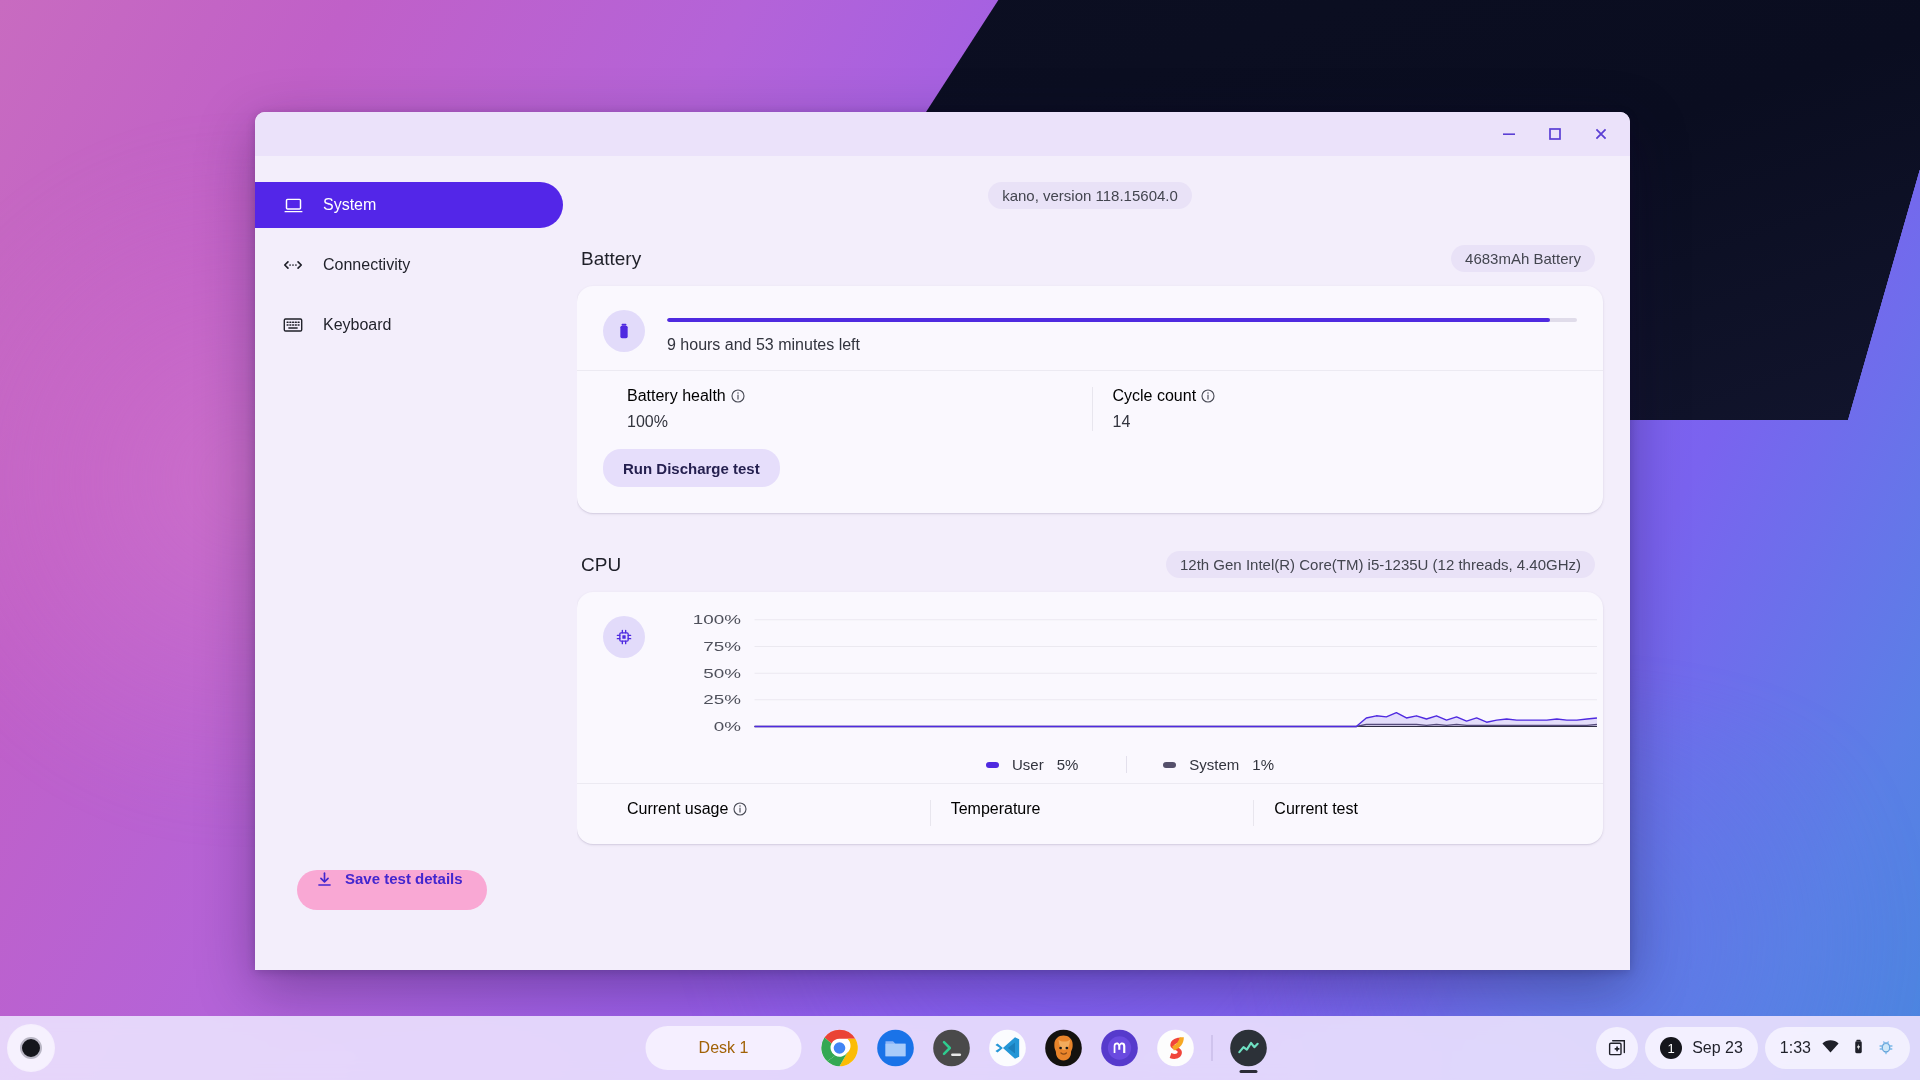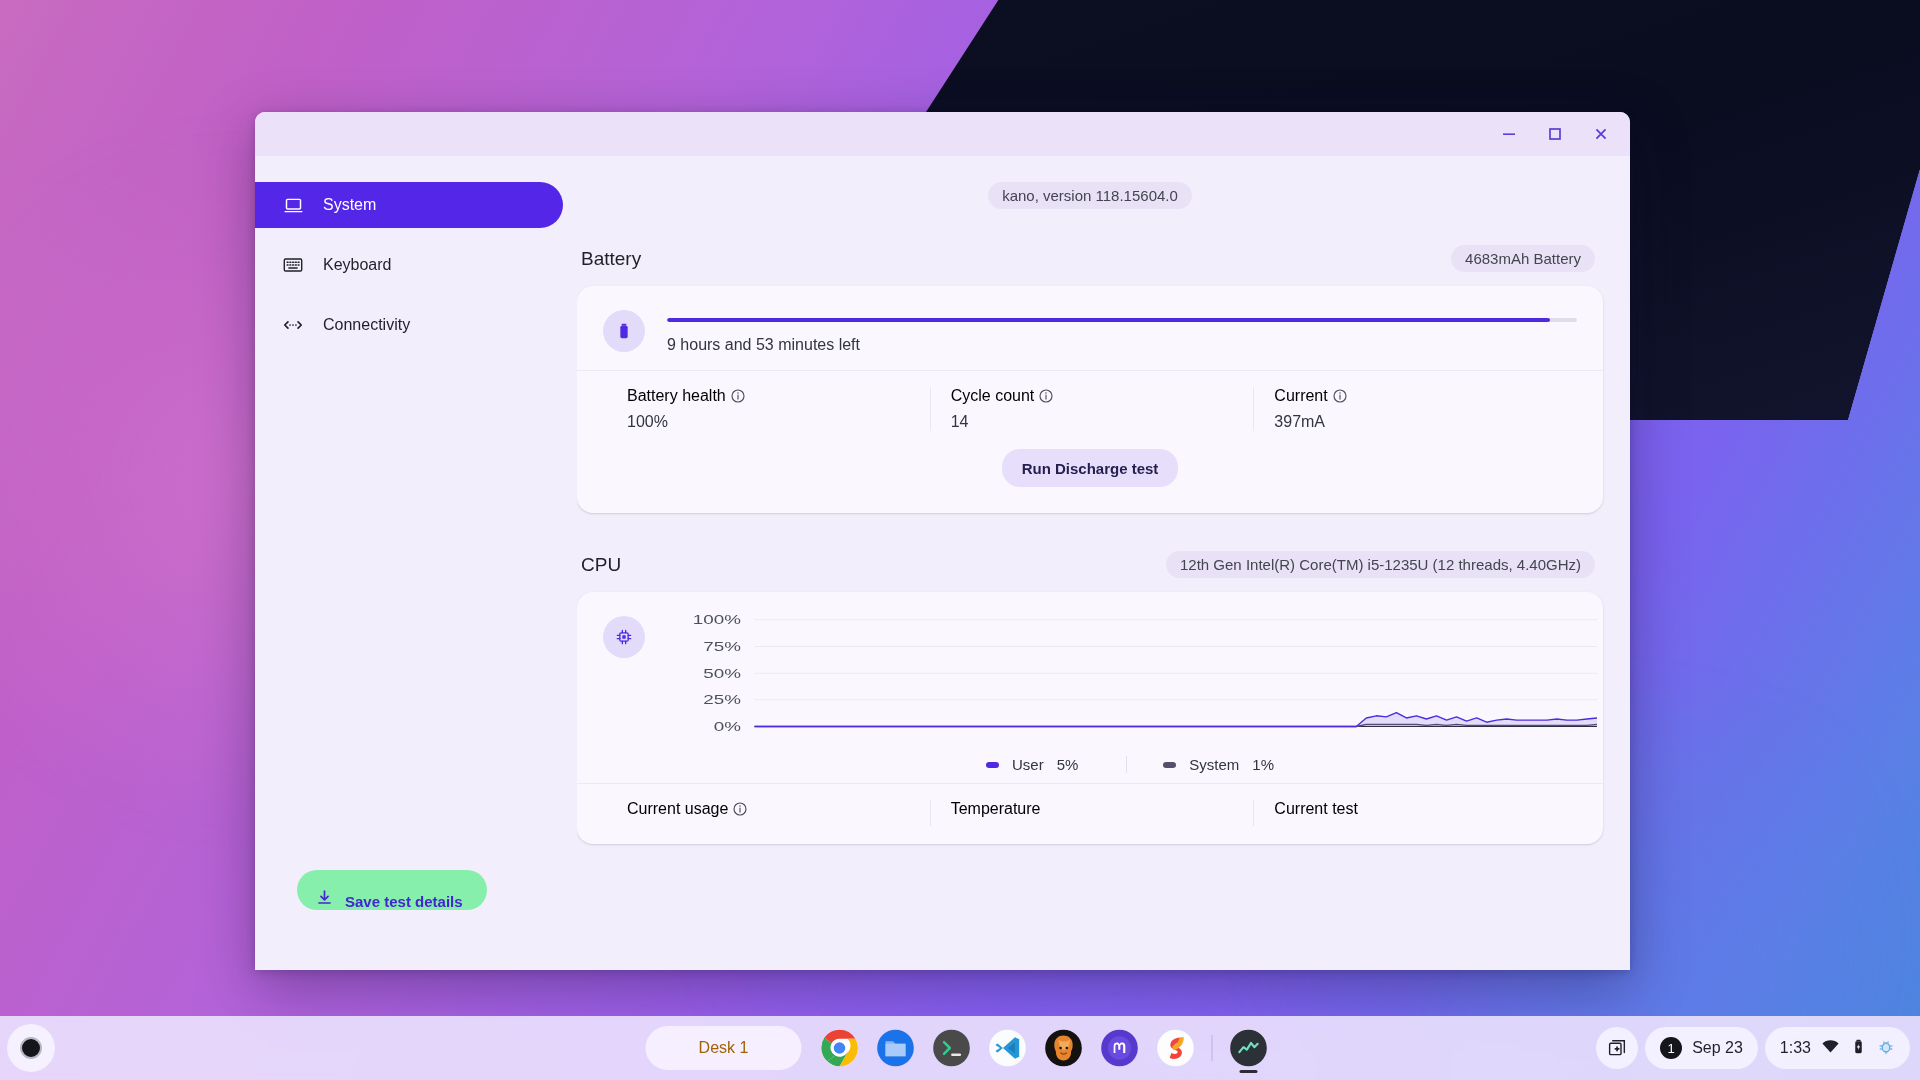--- a/index.html
+++ b/index.html
@@ -93,22 +93,22 @@
     color: #1f2029;
     font-size: 16px;
     margin-bottom: 14px;
   }
   .navitem.active { background: #5326e8; color: #fff; }
   .navicon { width: 22px; height: 22px; display: flex; align-items: center; justify-content: center; flex: none; }
   #sidebar-spacer { flex: 1; }
   #save-btn {
     margin: 0 0 60px 42px;
     align-self: flex-start;
-    display: inline-flex; align-items: flex-end; gap: 11px;
-    background: #86efac;
+    display: inline-flex; align-items: flex-start; gap: 11px;
+    background: #f9a8d4;
     color: #4326cf;
     border: none;
     border-radius: 20px;
     height: 40px;
     padding: 0 24px 0 18px;
     font-size: 15px; font-weight: bold;
     font-family: "Liberation Sans", sans-serif;
     cursor: pointer;
   }
 
@@ -304,41 +304,41 @@
               <svg width="21" height="21" viewBox="0 0 24 24" fill="none" stroke="currentColor" stroke-width="1.7">
                 <rect x="4" y="5" width="16" height="11" rx="1.2"></rect>
                 <path d="M2.5 19h19" stroke-linecap="round"></path>
               </svg>
             </span>
             <span>System</span>
           </div>
 
           <div class="navitem">
             <span class="navicon">
-              <svg width="22" height="22" viewBox="0 0 24 24" fill="none" stroke="currentColor" stroke-width="1.5">
-                <rect x="2.5" y="5.5" width="19" height="13" rx="1.4"></rect>
-                <path d="M5.6 9h1M8.6 9h1M11.6 9h1M14.6 9h1M17.6 9h1
-                         M5.6 12h1M8.6 12h1M11.6 12h1M14.6 12h1M17.6 12h1
-                         M7.5 15.3h9" stroke-linecap="round" stroke-width="1.6"></path>
-              </svg>
-            </span>
-            <span>Keyboard</span>
-          </div>
-
-          <div class="navitem">
-            <span class="navicon">
               <svg width="22" height="22" viewBox="0 0 24 24" fill="none" stroke="currentColor" stroke-width="1.8" stroke-linecap="round" stroke-linejoin="round">
                 <path d="M6.5 8.5 L3 12 L6.5 15.5"></path>
                 <path d="M17.5 8.5 L21 12 L17.5 15.5"></path>
                 <circle cx="8.8" cy="12" r=".95" fill="currentColor" stroke="none"></circle>
                 <circle cx="12" cy="12" r=".95" fill="currentColor" stroke="none"></circle>
                 <circle cx="15.2" cy="12" r=".95" fill="currentColor" stroke="none"></circle>
               </svg>
             </span>
             <span>Connectivity</span>
+          </div>
+
+          <div class="navitem">
+            <span class="navicon">
+              <svg width="22" height="22" viewBox="0 0 24 24" fill="none" stroke="currentColor" stroke-width="1.5">
+                <rect x="2.5" y="5.5" width="19" height="13" rx="1.4"></rect>
+                <path d="M5.6 9h1M8.6 9h1M11.6 9h1M14.6 9h1M17.6 9h1
+                         M5.6 12h1M8.6 12h1M11.6 12h1M14.6 12h1M17.6 12h1
+                         M7.5 15.3h9" stroke-linecap="round" stroke-width="1.6"></path>
+              </svg>
+            </span>
+            <span>Keyboard</span>
           </div>
 
         </div>
 
         <div id="sidebar-spacer"></div>
 
         <button id="save-btn">
           <span>
             <svg width="19" height="19" viewBox="0 0 24 24" fill="none" stroke="currentColor" stroke-width="2.1" stroke-linecap="round" stroke-linejoin="round">
               <path d="M12 4v10"></path>
@@ -399,36 +399,23 @@
                   <svg width="16" height="16" viewBox="0 0 24 24" fill="none" stroke="#4a4c57" stroke-width="1.7">
                     <circle cx="12" cy="12" r="9"></circle>
                       <path d="M12 10.6v6" stroke-linecap="round"></path>
                       <circle cx="12" cy="7.6" r="1.1" fill="#4a4c57" stroke="none"></circle>
                   </svg>
                 </span>
               </div>
               <div class="stat-val">14</div>
             </div>
 
-            <div class="stat">
-              <div class="stat-name">
-                <span>Current</span>
-                <span class="info-icon">
-                  <svg width="16" height="16" viewBox="0 0 24 24" fill="none" stroke="#4a4c57" stroke-width="1.7">
-                    <circle cx="12" cy="12" r="9"></circle>
-                      <path d="M12 10.6v6" stroke-linecap="round"></path>
-                      <circle cx="12" cy="7.6" r="1.1" fill="#4a4c57" stroke="none"></circle>
-                  </svg>
-                </span>
-              </div>
-              <div class="stat-val">397mA</div>
-            </div>
-          </div>
-
-          <div style="display:flex;justify-content:center;padding:0 26px 26px 26px;">
+          </div>
+
+          <div style="display:flex;justify-content:flex-start;padding:0 26px 26px 26px;">
             <button style="background:#e6defb;color:#241f4f;border:none;border-radius:18px;height:38px;padding:0 20px;font-size:15px;font-weight:bold;font-family:'Liberation Sans',sans-serif;cursor:pointer;">Run Discharge test</button>
           </div>
         </div>
 
         <div class="section-head" style="margin-top:38px;">
           <span class="section-title">CPU</span>
           <span class="chip">12th Gen Intel(R) Core(TM) i5-1235U (12 threads, 4.40GHz)</span>
         </div>
 
         <div class="card">

